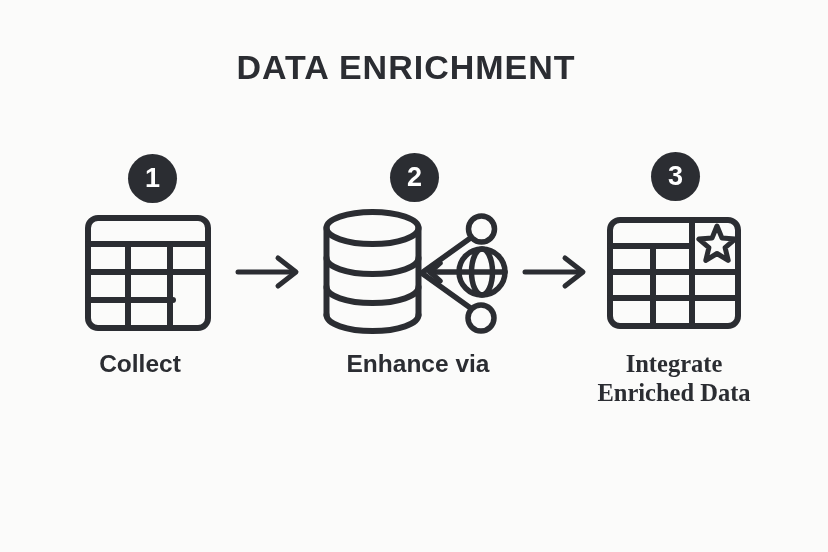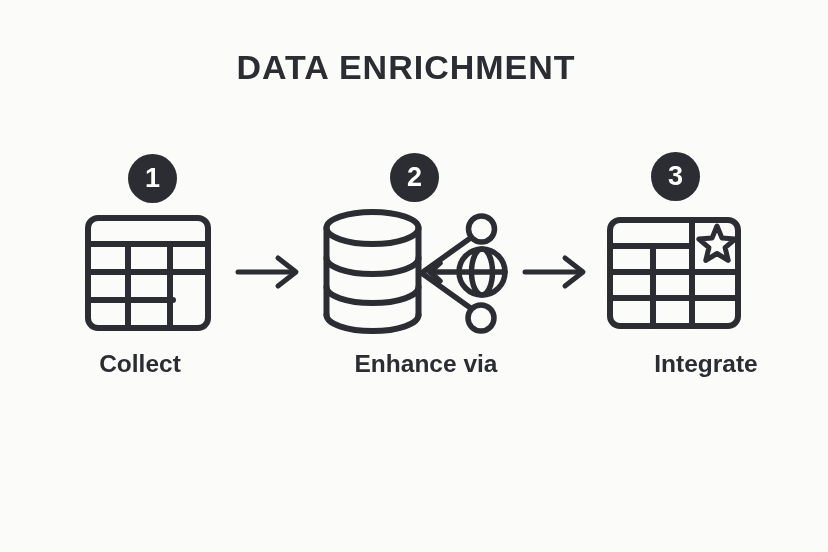--- a/index.html
+++ b/index.html
@@ -37,22 +37,22 @@
   .arrow{position:absolute;display:block;}
   .arrow-1{left:234px;top:252px;}
   .arrow-2{left:521px;top:252px;}
   .step-label{
     position:absolute;top:349px;width:240px;
     text-align:center;
     font-size:24.5px;font-weight:bold;line-height:29px;
     color:var(--ink);
   }
   .label-1{left:20px;}
-  .label-2{left:306px;}
-  .label-3{left:586px;}
+  .label-2{left:298px;}
+  .label-3{left:554px;font-family:Liberation Serif, serif;}
   svg .stroke{
     fill:none;stroke:var(--ink);
     stroke-linecap:round;stroke-linejoin:round;
   }
 </style>
 </head>
 <body>
 
 <div class="canvas">
 
@@ -129,15 +129,16 @@
       <line x1="85" y1="3" x2="85" y2="109"></line>
       <line x1="3" y1="29" x2="85" y2="29"></line>
       <line x1="46" y1="29" x2="46" y2="109"></line>
       <line x1="3" y1="55" x2="131" y2="55"></line>
       <line x1="3" y1="81" x2="131" y2="81"></line>
     </g>
     <polygon class="stroke" stroke-width="5" points="110,9 115,21.1 128.1,22.1 118.1,30.6 121.2,43.4 110,36.5 98.8,43.4 101.9,30.6 91.9,22.1 105,21.1"></polygon>
   </svg>
   <div class="step-label label-3">
     <div>Integrate</div>
+    <div>Enriched Data</div>
   </div>
 
 </div>
 
 </body></html>

